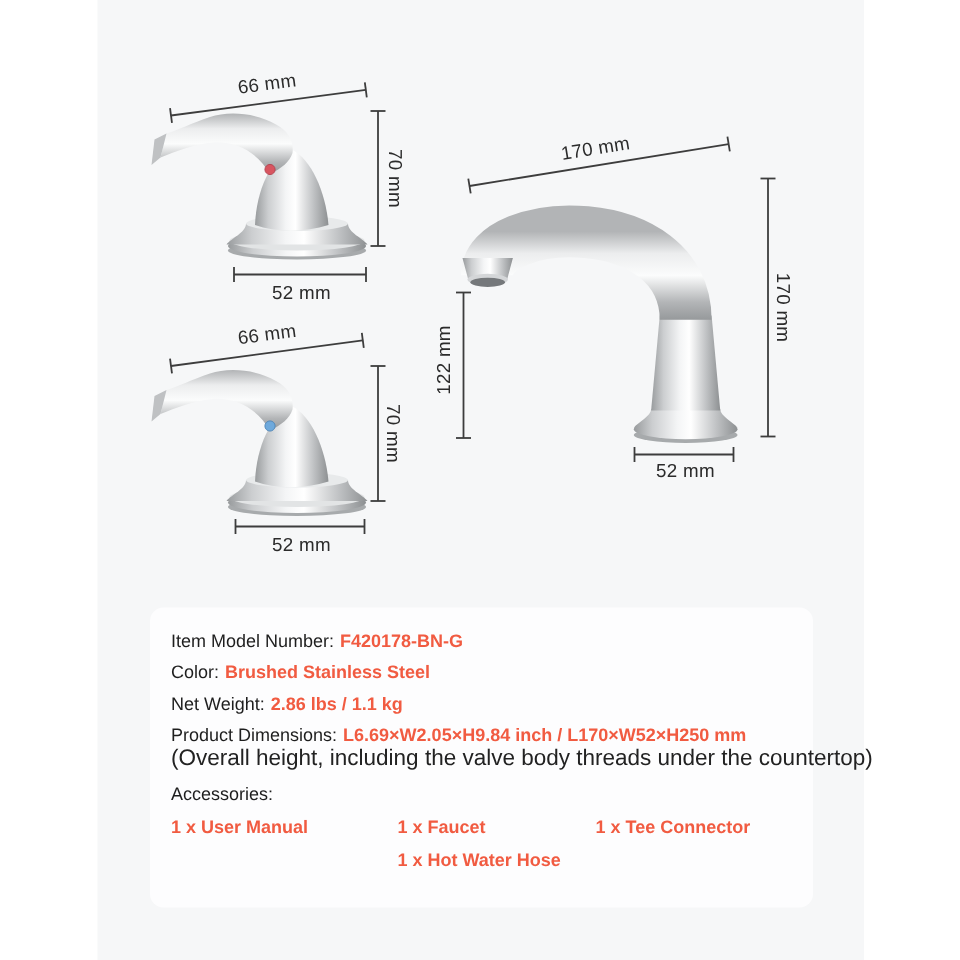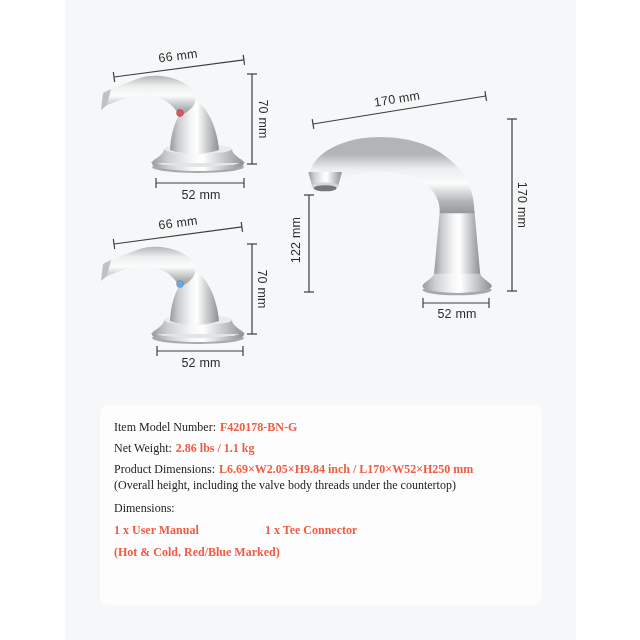--- a/index.html
+++ b/index.html
@@ -13,27 +13,27 @@
     position:absolute;font-size:12.5px;color:#2b2b2b;white-space:nowrap;
     transform:translate(-50%,-50%);letter-spacing:.2px;
   }
   .dim.rneg8{transform:translate(-50%,-50%) rotate(-7.5deg);}
   .dim.rneg9{transform:translate(-50%,-50%) rotate(-9.2deg);}
   .dim.r90{transform:translate(-50%,-50%) rotate(90deg);}
   .dim.rneg90{transform:translate(-50%,-50%) rotate(-90deg);}
   .card{
     position:absolute;left:100px;top:405px;width:442px;height:200px;
     background:#fdfdfe;border-radius:9px;box-sizing:border-box;
-    padding:12px 14px 0 14px;color:#1e1e1e;font-family:Liberation Serif, serif;
+    padding:12px 14px 0 14px;color:#1e1e1e;
   }
   .spec-row{font-size:12px;line-height:21px;white-space:nowrap;}
   .spec-row .lbl{color:#1e1e1e;}
   .spec-row .val{color:#f15b41;font-weight:700;margin-left:4px;}
   .spec-row.dims{line-height:20px;}
-  .note{font-size:12px;line-height:12px;color:#222;white-space:nowrap;}
+  .note{font-size:15px;line-height:12px;color:#222;white-space:nowrap;}
   .acc-label{font-size:12px;line-height:20px;margin-top:7px;color:#1e1e1e;}
   .acc-grid{display:flex;margin-top:2px;}
   .acc-col{display:flex;flex-direction:column;}
   .acc-col.c1{width:151px;}
   .acc-col.c2{width:132px;}
   .acc-item{font-size:12px;line-height:21.5px;color:#f15b41;font-weight:700;white-space:nowrap;}
   .acc-note{font-size:12px;line-height:20px;color:#f15b41;font-weight:700;white-space:nowrap;}
 </style>
 </head>
 <body>
@@ -152,31 +152,37 @@
   <div class="dim rneg9" style="left:397px;top:99px">170 mm</div>
   <div class="dim r90" style="left:522px;top:205px">170 mm</div>
   <div class="dim rneg90" style="left:296px;top:240px">122 mm</div>
   <div class="dim" style="left:457px;top:314px">52 mm</div>
 
   <div class="card">
     <div class="spec-row">
       <span class="lbl">Item Model Number:</span><span class="val">F420178-BN-G</span>
     </div>
     <div class="spec-row">
+      <span class="lbl">Color:</span><span class="val">Brushed Stainless Steel</span>
+    </div>
+    <div class="spec-row">
       <span class="lbl">Net Weight:</span><span class="val">2.86 lbs / 1.1 kg</span>
     </div>
     <div class="spec-row dims">
       <span class="lbl">Product Dimensions:</span><span class="val">L6.69×W2.05×H9.84 inch / L170×W52×H250 mm</span>
     </div>
     <div class="note">(Overall height, including the valve body threads under the countertop)</div>
 
-    <div class="acc-label">Dimensions:</div>
+    <div class="acc-label">Accessories:</div>
     <div class="acc-grid">
       <div class="acc-col c1">
         <div class="acc-item">1 x User Manual</div>
+      </div>
+      <div class="acc-col c2">
+        <div class="acc-item">1 x Faucet</div>
+        <div class="acc-item">1 x Hot Water Hose</div>
       </div>
       <div class="acc-col">
         <div class="acc-item">1 x Tee Connector</div>
       </div>
     </div>
-    <div class="acc-note">(Hot &amp; Cold, Red/Blue Marked)</div>
   </div>
 </div>
 
 </body></html>

